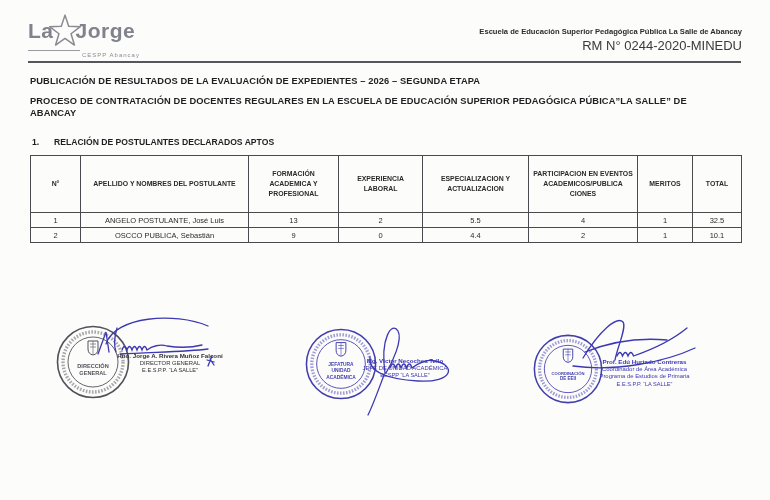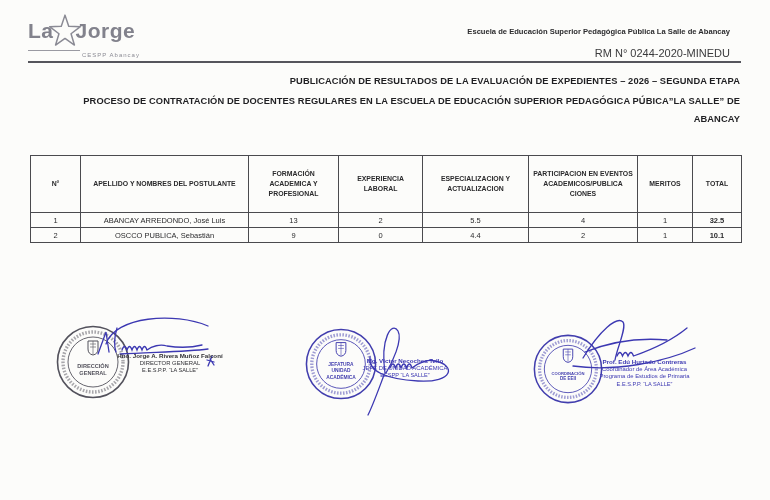--- a/index.html
+++ b/index.html
@@ -7,42 +7,42 @@
   .page { position:relative; width:770px; height:500px; background:#fcfcfa; overflow:hidden; color:#2e2e30; }
 
   
   .logo { position:absolute; left:28px; top:13px; width:140px; height:50px; }
   .logo-row { display:flex; align-items:center; }
   .logo-word { font-size:21px; font-weight:bold; color:#82828c; letter-spacing:0.5px; }
   .logo-star { margin:0 -7px; position:relative; z-index:2; }
   .logo-underline { position:absolute; left:0; top:37px; width:52px; height:1px; background:#9a9aa2; }
   .logo-subtitle { position:absolute; left:54px; top:39px; font-size:6px; color:#8b8b94; letter-spacing:1px; }
 
-  .inst { position:absolute; right:40px; top:27px; text-align:right; }
+  .inst { position:absolute; right:28px; top:27px; text-align:right; }
   .inst-line1 { font-size:7.6px; font-weight:bold; color:#2c2c2e; }
-  .inst-line2 { font-size:11px; color:#3a3a3c; margin-top:11px; }
+  .inst-line2 { font-size:13px; color:#3a3a3c; margin-top:2px; }
 
   .header-rule { position:absolute; left:28px; top:61px; width:713px; height:1.5px; background:#55555c; }
 
   
-  .title-line { position:absolute; left:30px; width:710px; text-align:right; font-weight:bold; font-size:9.3px; color:#1f1f22; letter-spacing:0.1px; }
+  .title-line { position:absolute; left:30px; width:710px; text-align:left; font-weight:bold; font-size:9.3px; color:#1f1f22; letter-spacing:0.1px; }
   .t1 { top:76px; }
   .t2 { top:96px; }
-  .t3 { top:114px; }
+  .t3 { top:108px; }
 
   .section-heading { position:absolute; left:32px; top:137px; font-weight:bold; font-size:8.6px; color:#1f1f22; }
   .section-num { display:inline-block; width:22px; }
 
   
   table.results { position:absolute; left:30px; top:155px; width:711px; border-collapse:collapse; table-layout:fixed; }
   table.results th, table.results td { border:1px solid #4a4a4e; font-size:7.5px; color:#2a2a2c; text-align:center; vertical-align:middle; padding:1px 2px; }
   table.results th { font-weight:bold; font-size:6.9px; height:57px; line-height:1.45; }
   table.results td { height:15px; }
   td.name-cell { text-align:left; padding-left:5px; }
-  td.total-cell { font-weight:bold; }
+  td.total-cell { font-weight:normal; }
 
   
   .sig-block { position:absolute; }
   .sig-b1 { left:50px; top:314px; width:195px; height:95px; }
   .sig-b2 { left:300px; top:313px; width:175px; height:108px; }
   .sig-b3 { left:528px; top:310px; width:195px; height:105px; }
 
   .stamp { position:absolute; }
   .sig-svg { position:absolute; }
 
@@ -74,20 +74,23 @@
     <div class="inst-line1">Escuela de Educación Superior Pedagógica Pública La Salle de Abancay</div>
     <div class="inst-line2">RM N° 0244-2020-MINEDU</div>
   </div>
 
   <div class="header-rule"></div>
 
   <div class="title-line t1">PUBLICACIÓN DE RESULTADOS DE LA EVALUACIÓN DE EXPEDIENTES – 2026 – SEGUNDA ETAPA</div>
   <div class="title-line t2">PROCESO DE CONTRATACIÓN DE DOCENTES REGULARES EN LA ESCUELA DE EDUCACIÓN SUPERIOR PEDAGÓGICA PÚBICA”LA SALLE” DE</div>
   <div class="title-line t3">ABANCAY</div>
 
+  <div class="section-heading">
+    <span class="section-num">1.</span><span>RELACIÓN DE POSTULANTES DECLARADOS APTOS</span>
+  </div>
 
   <table class="results">
     <colgroup>
       <col style="width:50px">
         <col style="width:168px">
         <col style="width:90px">
         <col style="width:84px">
       <col style="width:106px">
         <col style="width:109px">
         <col style="width:55px">
@@ -101,21 +104,21 @@
         <th>EXPERIENCIA LABORAL</th>
         <th>ESPECIALIZACION Y ACTUALIZACION</th>
         <th>PARTICIPACION EN EVENTOS ACADEMICOS/PUBLICA CIONES</th>
         <th>MERITOS</th>
         <th>TOTAL</th>
       </tr>
     </thead>
     <tbody>
       <tr>
         <td>1</td>
-        <td class="name-cell">ABANCAY ARREDONDO, José Luis</td>
+        <td class="name-cell">ANGELO POSTULANTE, José Luis</td>
         <td>13</td>
         <td>2</td>
         <td>5.5</td>
         <td>4</td>
         <td>1</td>
         <td class="total-cell">32.5</td>
       </tr>
       <tr>
         <td>2</td>
         <td class="name-cell">OSCCO PUBLICA, Sebastián</td>

